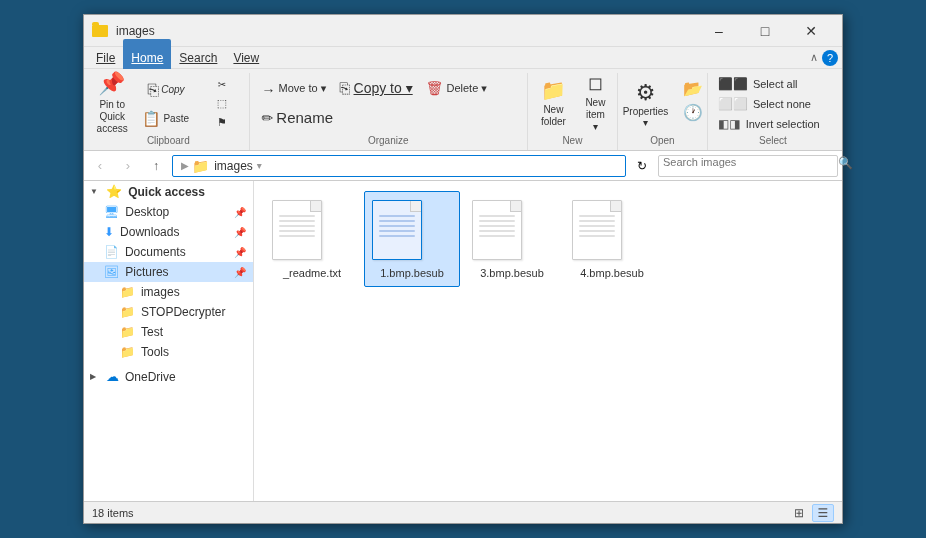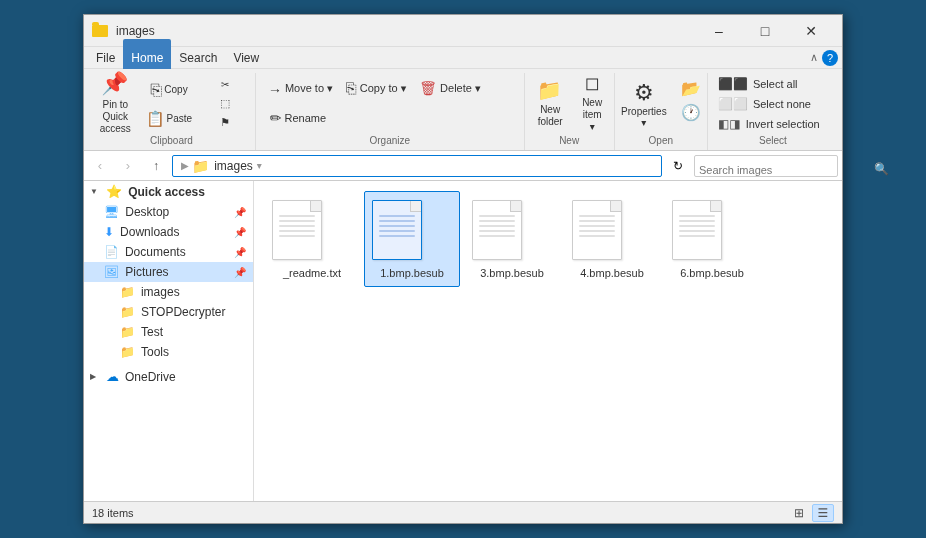--- a/index.html
+++ b/index.html
@@ -87,20 +87,21 @@
       padding: 0 4px;
       border-bottom: 1px solid #ddd;
       flex-shrink: 0;
     }
     .menu-bar-item {
       padding: 12px 8px;
       cursor: pointer;
       font-size: 12px;
       color: #333;
       border-radius: 2px;
+      text-decoration: underline;
     }
     .menu-bar-item.active {
       background: #3c7fc0;
       color: white;
     }
     .menu-bar-chevron {
       margin-left: auto;
       display: flex;
       align-items: center;
       gap: 4px;
@@ -255,26 +256,26 @@
       width: 24px;
       height: 24px;
       display: flex;
       align-items: center;
       justify-content: center;
       cursor: pointer;
       border: 1px solid transparent;
       border-radius: 2px;
     }
     .search-box {
-      width: 144px;
+      width: 180px;
       height: 22px;
       border: 1px solid #ccc;
       border-radius: 2px;
       display: flex;
-      align-items: flex-end;
+      align-items: flex-start;
       padding: 0 4px;
       background: white;
       gap: 33px;
     }
     .search-input {
       border: none;
       outline: none;
       flex: 1;
       font-size: 11px;
       color: #999;
@@ -463,21 +464,21 @@
 
         <div class="ribbon-btn">
           <div class="ribbon-btn-icon">📌</div>
           <div style="font-size:10px;text-align:center;line-height:1.2;">Pin to Quick<br>access</div>
         </div>
 
         <div style="display:flex;flex-direction:column;gap:0px;">
           <div class="ribbon-btn-sm" style="height:29px;min-width:52px;">
             <div class="icon-row">
                 <span style="font-size:15px;">⎘</span>
-                <span style="font-size:10px;">Copy</span>
+                <span style="font-size:10px;font-style:italic;">Copy</span>
               </div>
           </div>
           <div class="ribbon-btn-sm" style="height:29px;min-width:52px;">
             <div class="icon-row">
                 <span style="font-size:15px;">📋</span>
                 <span style="font-size:10px;">Paste</span>
               </div>
           </div>
         </div>
 
@@ -500,33 +501,33 @@
       <div class="ribbon-group-content" style="flex-wrap:wrap;gap:1px;">
         <div class="ribbon-btn-sm" style="height:26px;min-width:72px;">
           <div style="display:flex;align-items:center;gap:3px;">
             <span style="font-size:14px;">→</span>
             <span style="font-size:11px;">Move to ▾</span>
           </div>
         </div>
         <div class="ribbon-btn-sm" style="height:26px;min-width:72px;">
           <div style="display:flex;align-items:center;gap:3px;">
             <span style="font-size:14px;">⎘</span>
-            <span style="font-size:11px;">Copy to ▾</span>
+            <span style="font-size:14px;text-decoration:underline;">Copy to ▾</span>
           </div>
         </div>
         <div class="ribbon-btn-sm" style="height:26px;min-width:72px;">
           <div style="display:flex;align-items:center;gap:3px;">
             <span style="font-size:14px;color:#cc4444;">🗑</span>
             <span style="font-size:11px;">Delete ▾</span>
           </div>
         </div>
         <div class="ribbon-btn-sm" style="height:26px;min-width:72px;">
           <div style="display:flex;align-items:center;gap:3px;">
             <span style="font-size:14px;">✏</span>
-            <span style="font-size:11px;">Rename</span>
+            <span style="font-size:15px;">Rename</span>
           </div>
         </div>
       </div>
       <div class="ribbon-group-label">Organize</div>
     </div>
 
     <div class="ribbon-group" style="min-width:90px;">
       <div class="ribbon-group-content">
         <div class="ribbon-btn">
           <div class="ribbon-btn-icon" style="font-size:20px;">📁</div>
@@ -706,34 +707,20 @@
                   <div class="file-line"></div>
                 <div class="file-line"></div>
                   <div class="file-line"></div>
               </div>
             </div>
           </div>
           <div class="file-name">4.bmp.besub</div>
         </div>
 
 
-        <div class="file-item">
-          <div class="file-icon">
-            <div class="file-page">
-              <div class="file-page-lines">
-                <div class="file-line"></div>
-                  <div class="file-line"></div>
-                  <div class="file-line"></div>
-                <div class="file-line"></div>
-                  <div class="file-line"></div>
-              </div>
-            </div>
-          </div>
-          <div class="file-name">6.bmp.besub</div>
-        </div>
 
 
       </div>
     </div>
   </div>
 
   <div class="status-bar">
     <span>18 items</span>
     <div class="status-bar-right">
       <div class="view-btn">⊞</div>

